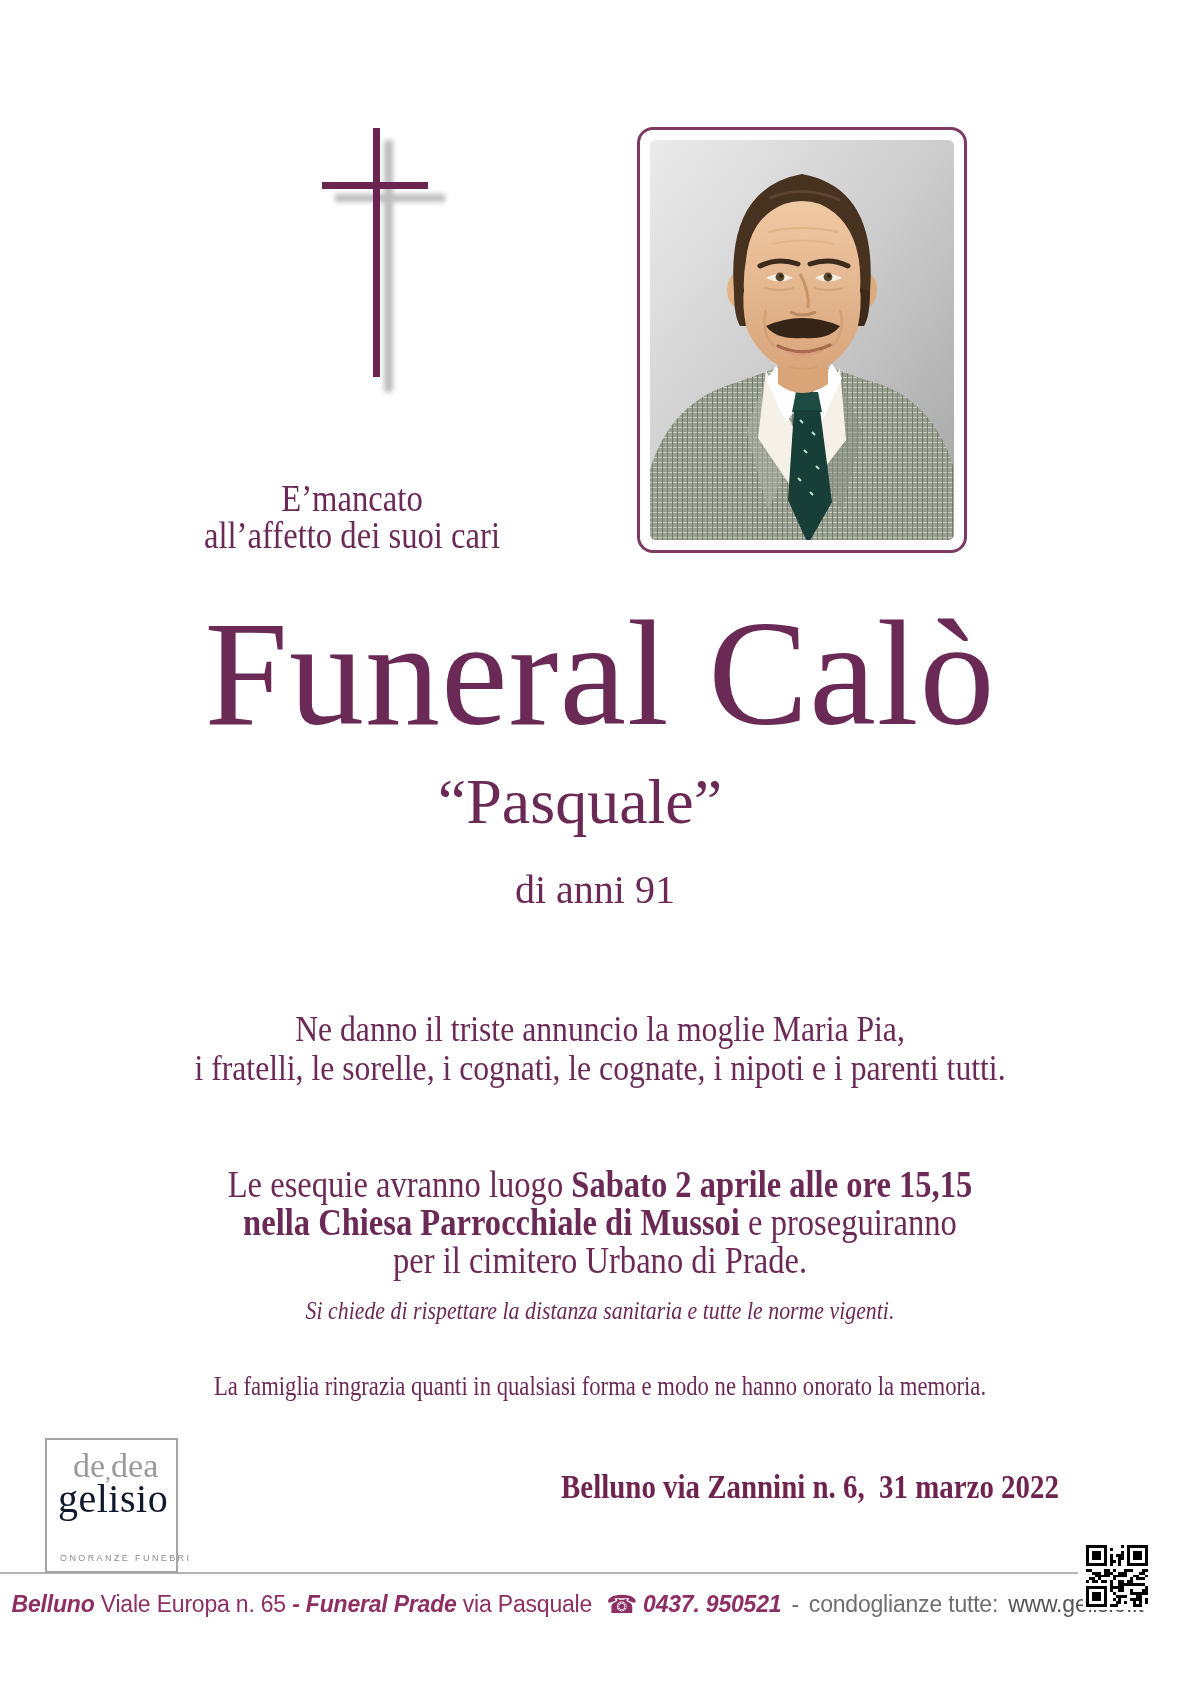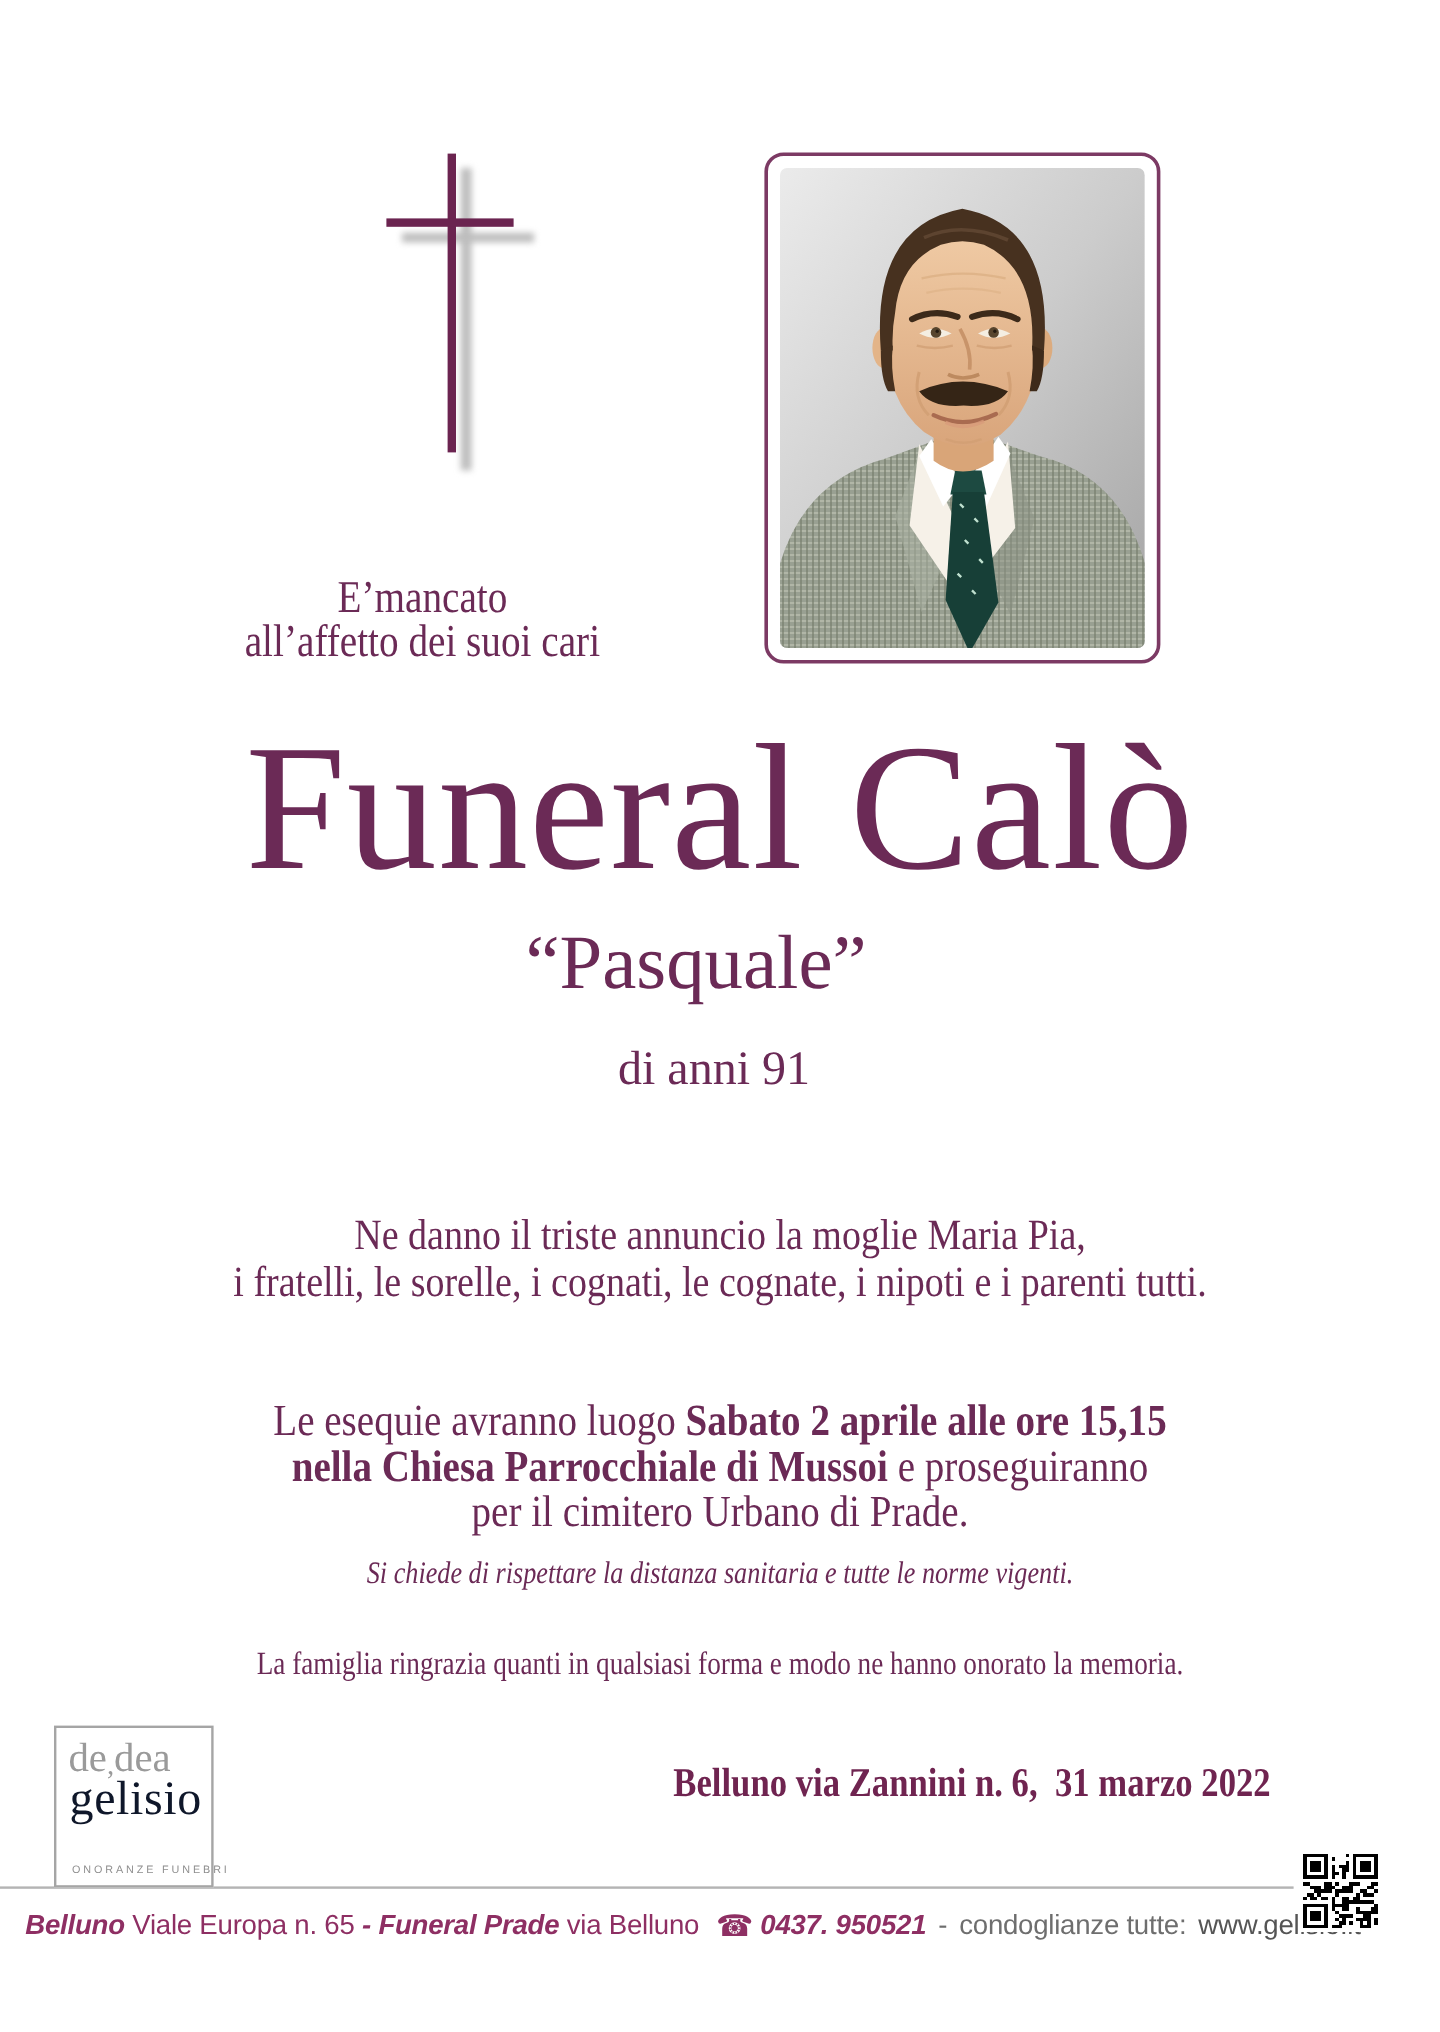--- a/index.html
+++ b/index.html
@@ -35,21 +35,21 @@
   .covid{left:0;top:1297px;width:1200px;font-style:italic;font-size:26px;line-height:1.1;
          transform:scaleX(.84);transform-origin:center;}
   .thanks{left:0;top:1372px;width:1200px;font-size:27px;line-height:1.1;
           transform:scaleX(.84);transform-origin:center;}
   .dateline{left:420px;top:1468px;width:780px;font-size:34px;font-weight:bold;color:#6f2450;
             transform:scaleX(.85);transform-origin:center;white-space:pre;}
 
   
   .logo-box{left:45px;top:1438px;width:133px;height:135px;border:2px solid #a5a5a5;
             background:#fff;box-sizing:border-box;z-index:2;}
-  .logo-l1{margin:12px 0 0 10px;font-size:34px;line-height:28px;color:#9a9a9a;}
+  .logo-l1{margin:12px 0 0 26px;font-size:34px;line-height:28px;color:#9a9a9a;}
   .logo-comma{font-size:24px;vertical-align:-2px;}
   .logo-l2{margin:-3px 0 0 11px;font-size:40px;line-height:34px;color:#0f172a;letter-spacing:.5px;}
   .logo-sub{position:absolute;left:13px;bottom:8px;font-family:"Liberation Sans",sans-serif;
             font-size:9px;letter-spacing:2.4px;color:#8e8e8e;white-space:nowrap;}
 
   
   .divider{left:0;top:1572px;width:1078px;height:2px;background:#b4b4b4;}
   .footer{left:0;top:1590px;width:1155px;font-family:"Liberation Sans",sans-serif;
           font-size:23px;color:#8e2f63;white-space:nowrap;letter-spacing:-.2px;}
   .footer .b{font-weight:bold;font-style:italic;}
@@ -172,21 +172,21 @@
   <div class="logo-l1"><span>de</span><span class="logo-comma">,</span><span>dea</span></div>
   <div class="logo-l2">gelisio</div>
   <div class="logo-sub">ONORANZE FUNEBRI</div>
 </div>
 
 <div class="abs dateline ctr">Belluno via Zannini n. 6,  31 marzo 2022</div>
 
 <div class="abs divider"></div>
 
 <div class="abs footer ctr">
-  <span class="b">Belluno</span><span> Viale Europa n. 65 </span><span class="b">- </span><span class="b">Funeral Prade</span><span> via Belluno</span><span class="ph">☎</span><span class="b">0437. 950521</span><span class="sp"></span><span class="gray">-</span><span class="sp"></span><span class="gray">condoglianze tutte:</span><span class="sp"></span><span class="site">www.gelisio.it</span>
+  <span class="b">Belluno</span><span> Viale Europa n. 65 </span><span class="b">- </span><span class="b">Funeral Prade</span><span> via Pasquale</span><span class="ph">☎</span><span class="b">0437. 950521</span><span class="sp"></span><span class="gray">-</span><span class="sp"></span><span class="gray">condoglianze tutte:</span><span class="sp"></span><span class="site">www.gelisio.it</span>
 </div>
 
 <div class="abs qr">
   <svg viewBox="-1 -1 23 23" aria-hidden="true">
     <rect x="-1" y="-1" width="23" height="23" fill="#ffffff"></rect>
     <path fill="#000" d="M0 0h7v7H0z"></path>
       <path fill="#fff" d="M1 1h5v5H1z"></path>
       <path fill="#000" d="M2 2h3v3H2z"></path>
     <path fill="#000" d="M14 0h7v7h-7z"></path>
       <path fill="#fff" d="M15 1h5v5h-5z"></path>

